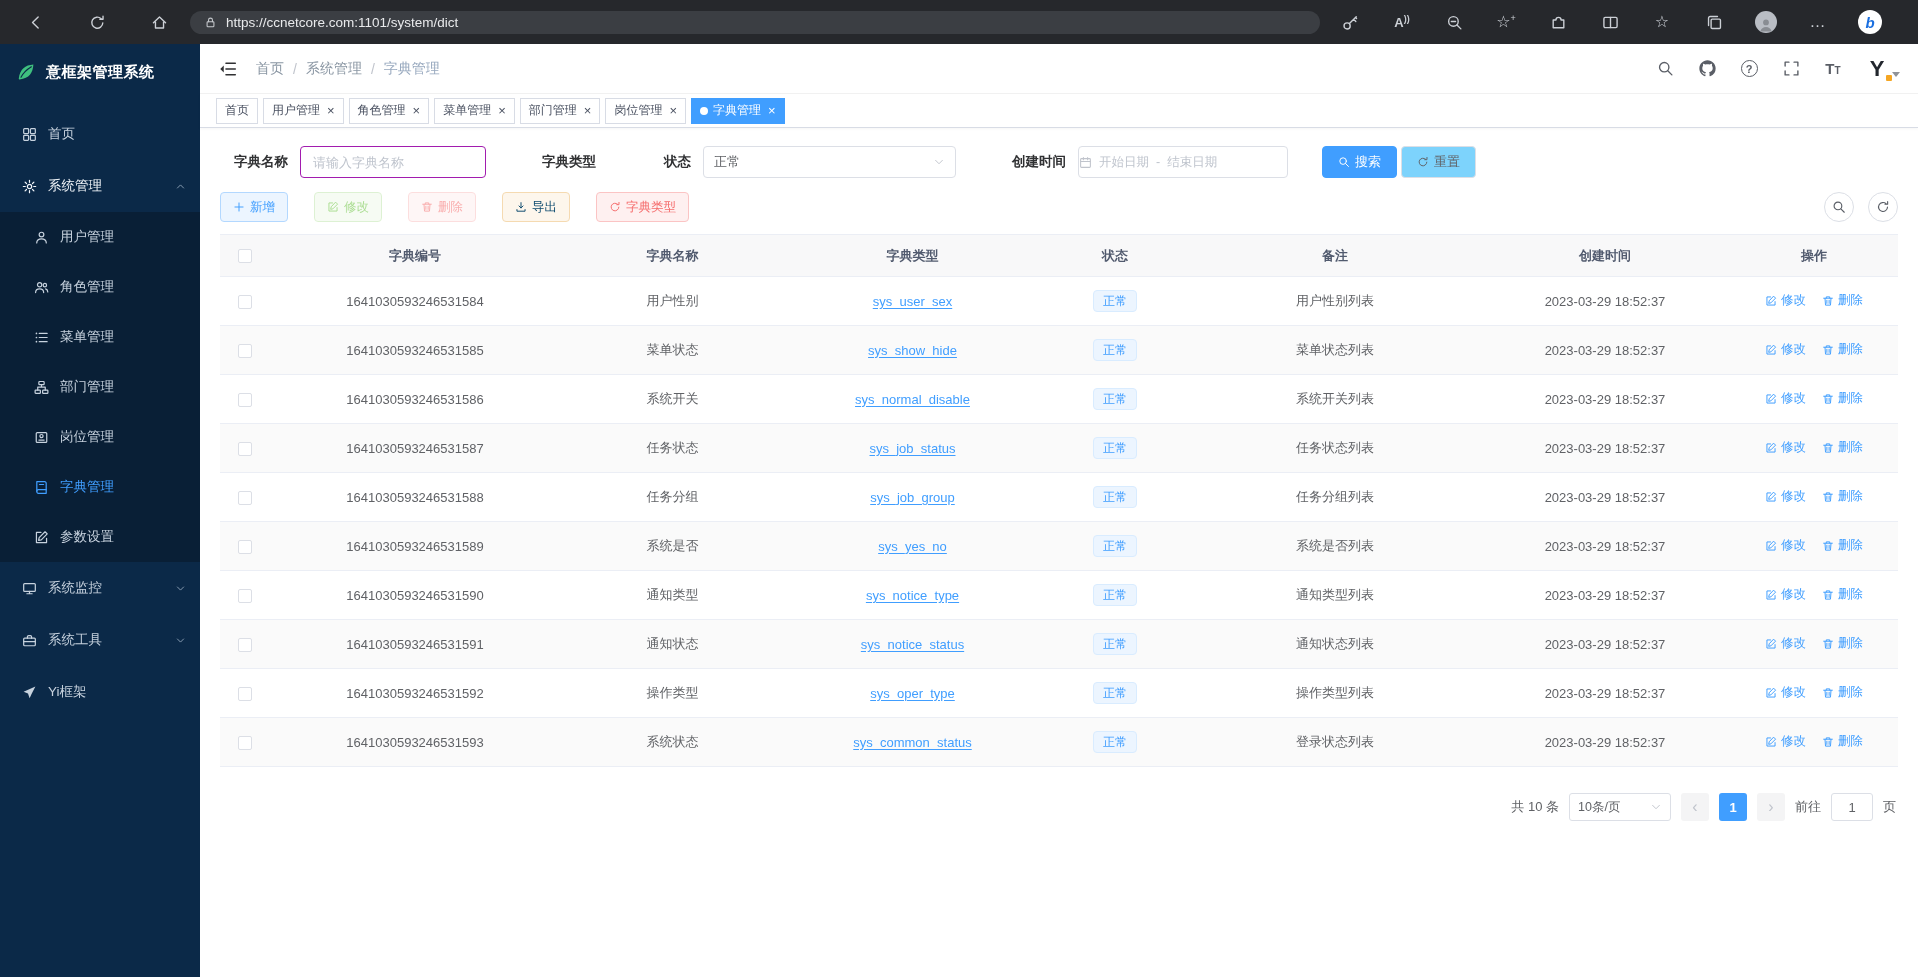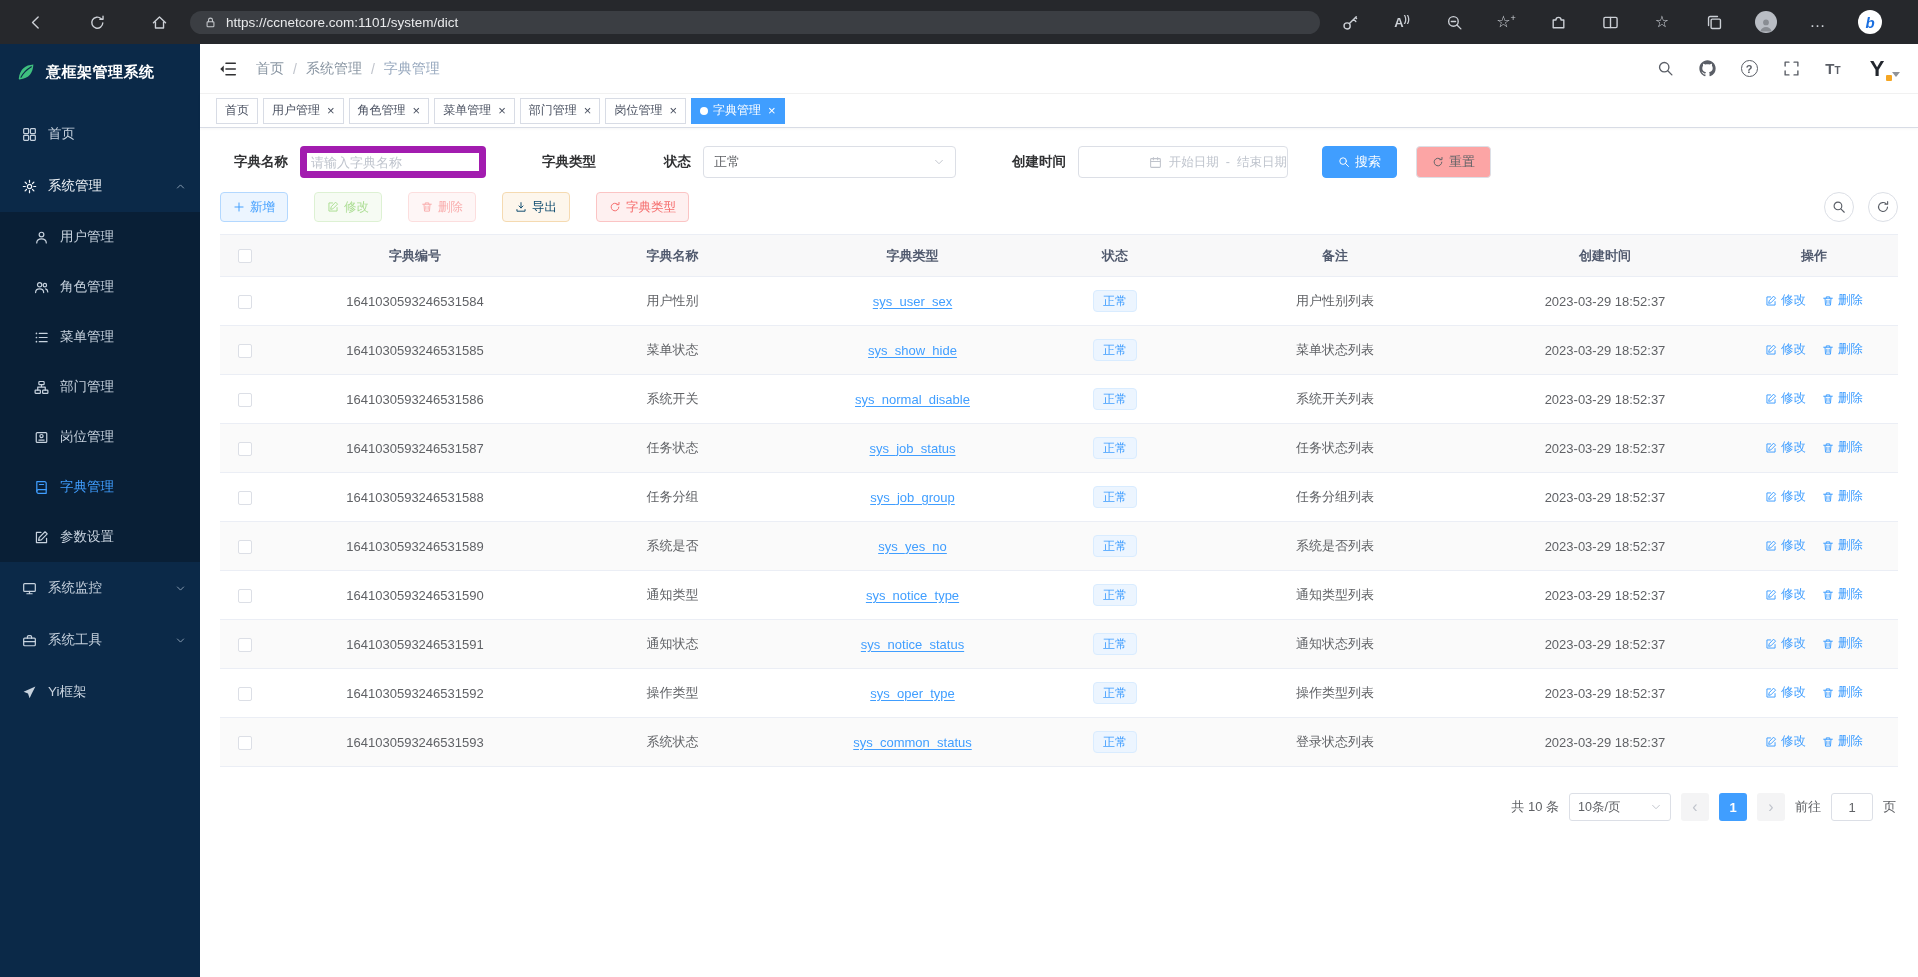--- a/index.html
+++ b/index.html
@@ -56,31 +56,31 @@
   .tags-bar{height:34px;display:flex;align-items:center;padding:0 16px;border-bottom:1px solid #d8dce5;box-shadow:0 1px 3px rgba(0,0,0,.04);gap:5px;flex-shrink:0}
   .tag{display:inline-flex;align-items:center;height:26px;padding:0 8px;border:1px solid #d8dce5;background:#fff;color:#495060;font-size:12px;cursor:pointer;gap:5px;white-space:nowrap}
   .tag .dot{width:8px;height:8px;border-radius:50%;background:#fff;display:inline-block}
   .tag.active{background:#409eff;border-color:#409eff;color:#fff}
   .tag .x{font-size:13px;line-height:1;margin-left:2px}
   
   .content{flex:1;padding:16px 20px 0;display:flex;flex-direction:column;min-height:0}
   .filter-row{display:flex;align-items:center;margin:2px 0 14px;padding-left:14px}
   .f-group{display:flex;align-items:center;margin-right:56px}
   .f-label{font-size:13.5px;font-weight:700;color:#303133;margin-right:12px;white-space:nowrap}
-  .f-input{height:32px;border:7px solid #a21caf;border-radius:4px;padding:0 4px;font-size:13px;color:#606266;background:#fff;outline:none;font-family:inherit}
+  .f-input{height:32px;border:1px solid #a21caf;border-radius:4px;padding:0 12px;font-size:13px;color:#606266;background:#fff;outline:none;font-family:inherit}
   .f-input::placeholder{color:#bfc4cd}
   .w-name{width:186px}.w-type{width:242px}
   .f-select{width:253px;height:32px;border:1px solid #dcdfe6;border-radius:4px;display:flex;align-items:center;justify-content:space-between;padding:0 10px;font-size:13px;color:#606266;cursor:pointer;background:#fff}
   .chev-sel{width:12px;height:12px;color:#c0c4cc}
-  .f-date{width:210px;height:32px;border:1px solid #dcdfe6;border-radius:4px;display:flex;align-items:center;justify-content:flex-end;gap:7px;font-size:12.5px;color:#bfc4cd;cursor:pointer;background:#fff}
+  .f-date{width:210px;height:32px;border:1px solid #dcdfe6;border-radius:4px;display:flex;align-items:center;justify-content:flex-start;gap:7px;font-size:12.5px;color:#bfc4cd;cursor:pointer;background:#fff}
   .cal-ic{width:13px;height:13px;color:#c0c4cc}
   .btn{height:32px;border-radius:4px;font-size:13px;display:inline-flex;align-items:center;gap:5px;padding:0 15px;border:1px solid transparent;cursor:pointer;font-family:inherit}
   .bic{width:12px;height:12px}
   .btn-search{background:#409eff;color:#fff;border-color:#409eff;margin-left:34px}
-  .btn-reset{background:#fca5a5;color:#606266;border-color:#dcdfe6;margin-left:19px}
+  .btn-reset{background:#7dd3fc;color:#606266;border-color:#dcdfe6;margin-left:4px}
   
   .toolbar-row{display:flex;align-items:center;gap:26px;margin-bottom:12px}
   .tbtn{height:30px;border-radius:4px;font-size:12.5px;display:inline-flex;align-items:center;gap:5px;padding:0 12px;border:1px solid;cursor:pointer;font-family:inherit}
   .tbtn-add{color:#409eff;background:#ecf5ff;border-color:#b3d8ff}
   .tbtn-edit{color:#67c23a;background:#f0f9eb;border-color:#c2e7b0;opacity:.55}
   .tbtn-del{color:#f56c6c;background:#fef0f0;border-color:#fbc4c4;opacity:.55}
   .tbtn-exp{color:#0c4a6e;background:#fdf6ec;border-color:#f5dab1}
   .tbtn-cache{color:#f56c6c;background:#fef0f0;border-color:#fbc4c4}
   .tb-right{margin-left:auto;display:flex;gap:14px}
   .circ{width:30px;height:30px;border-radius:50%;border:1px solid #dcdfe6;background:#fff;display:flex;align-items:center;justify-content:center;color:#5a5e66;cursor:pointer}

